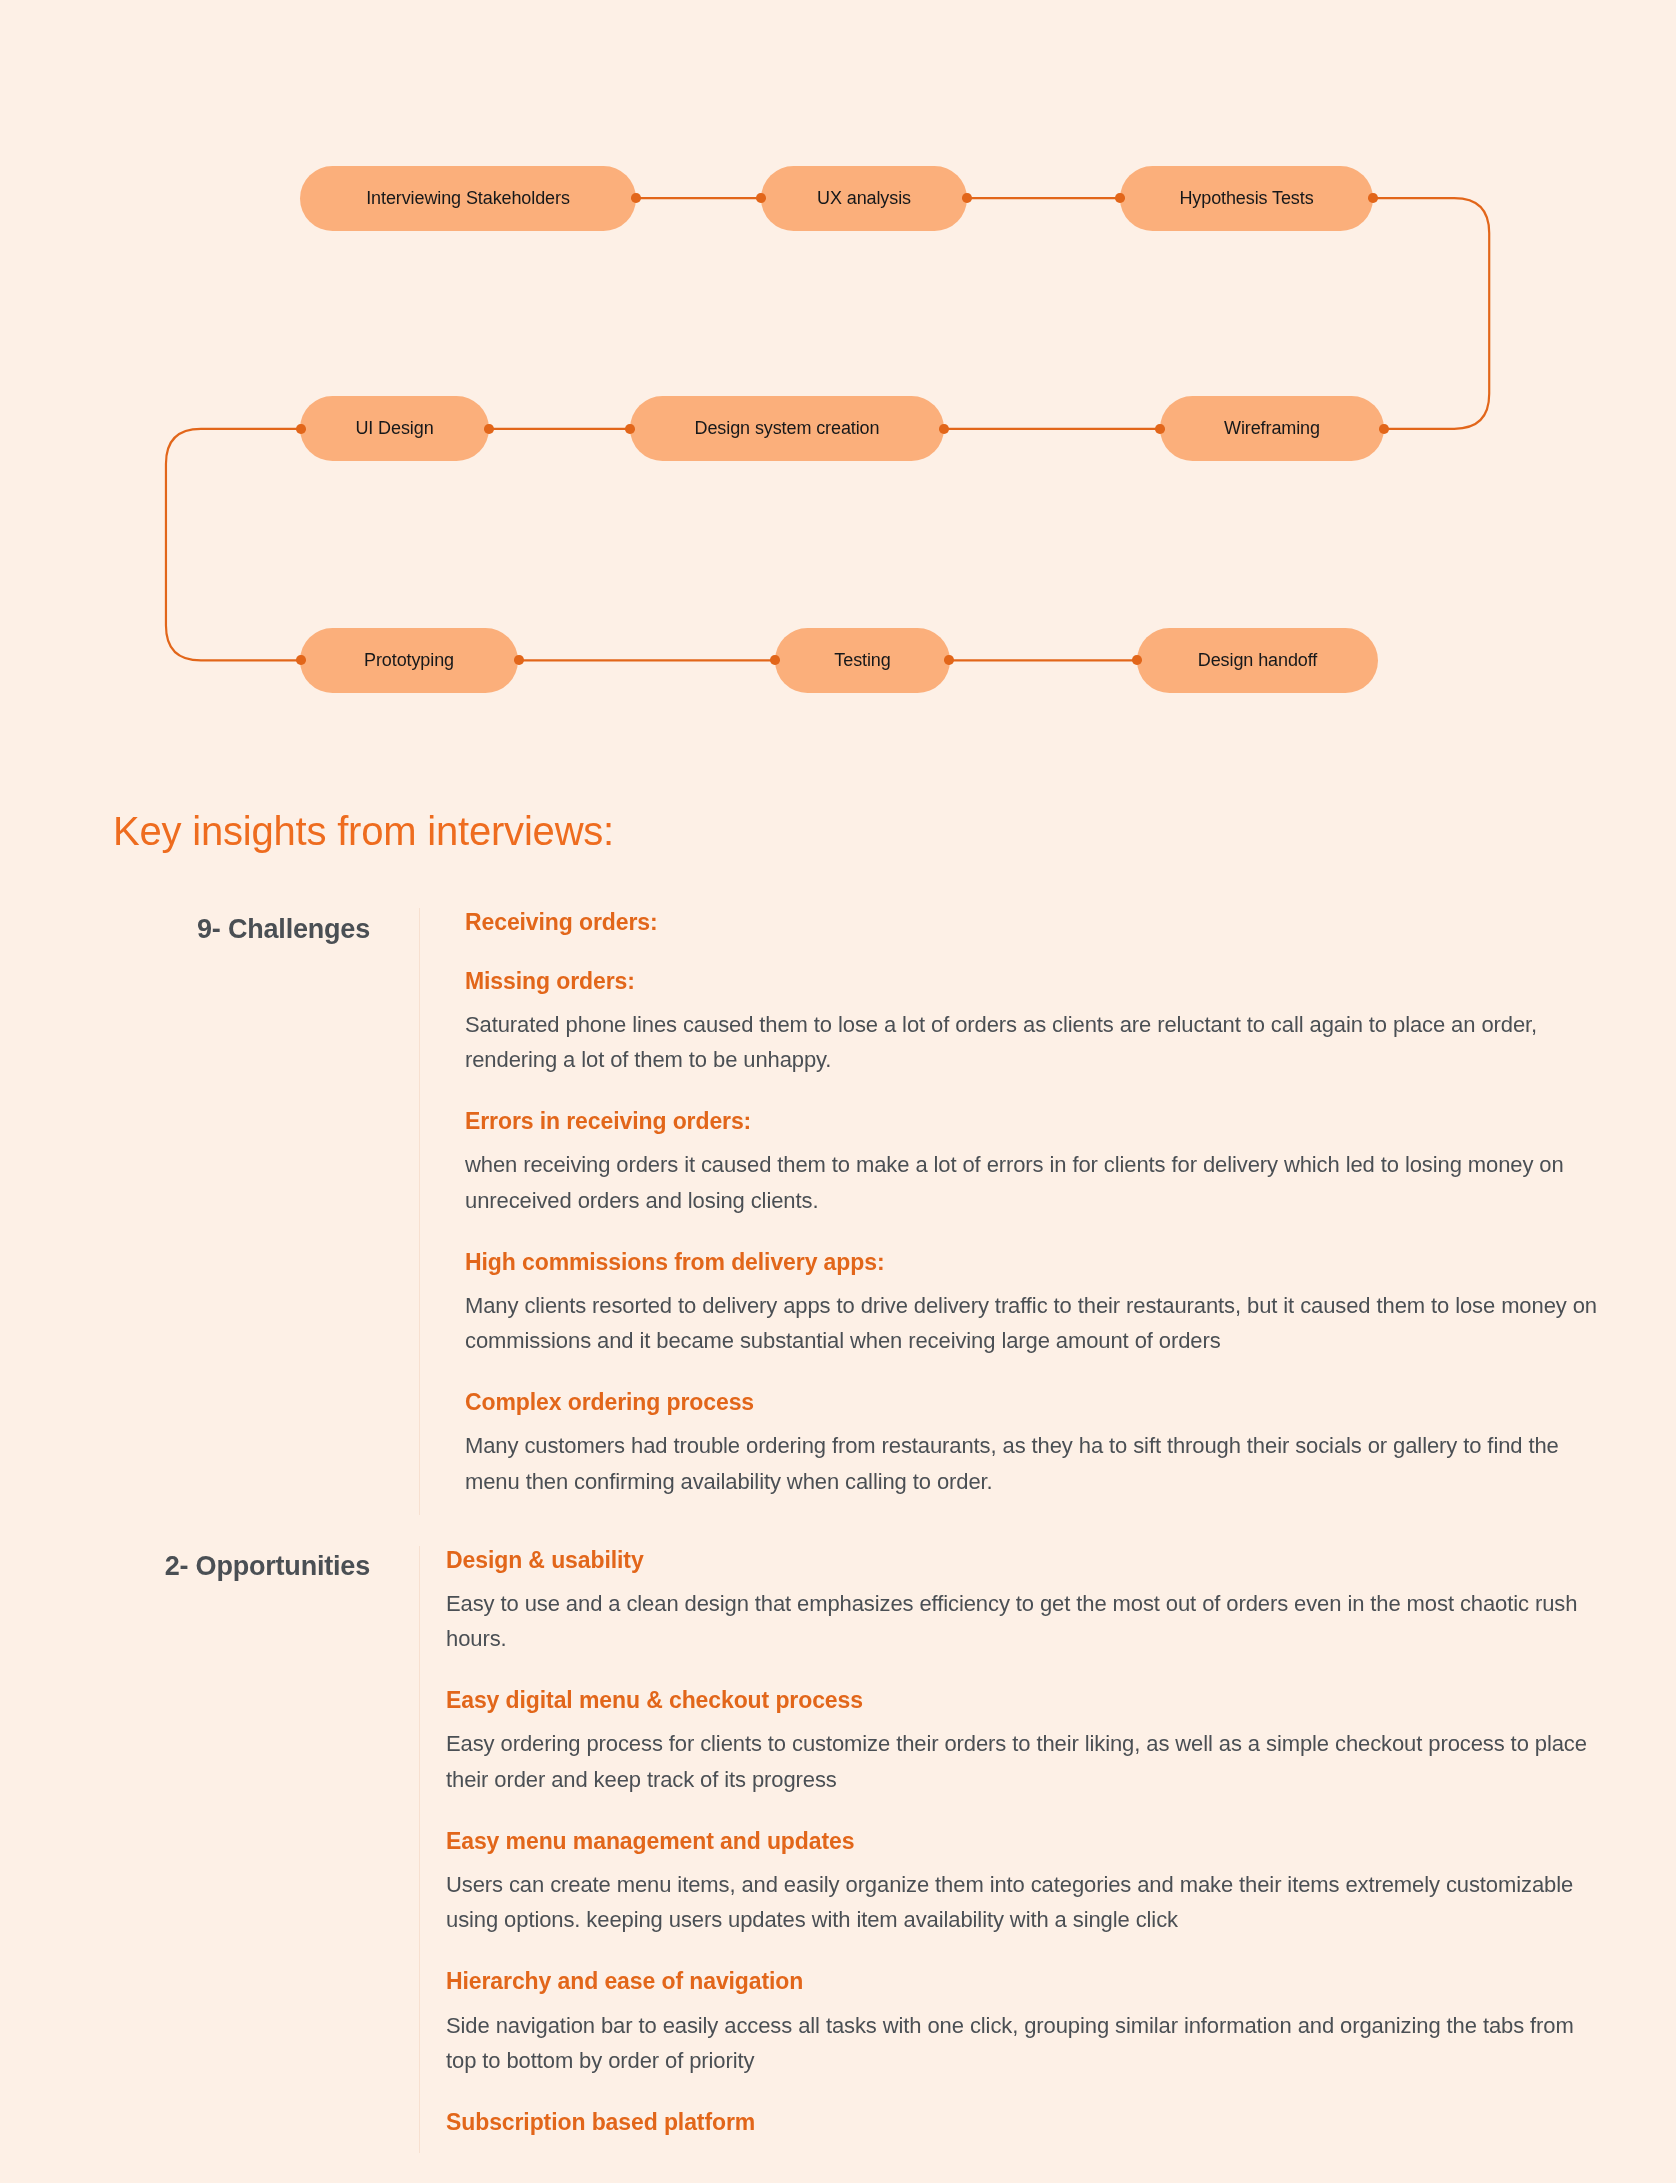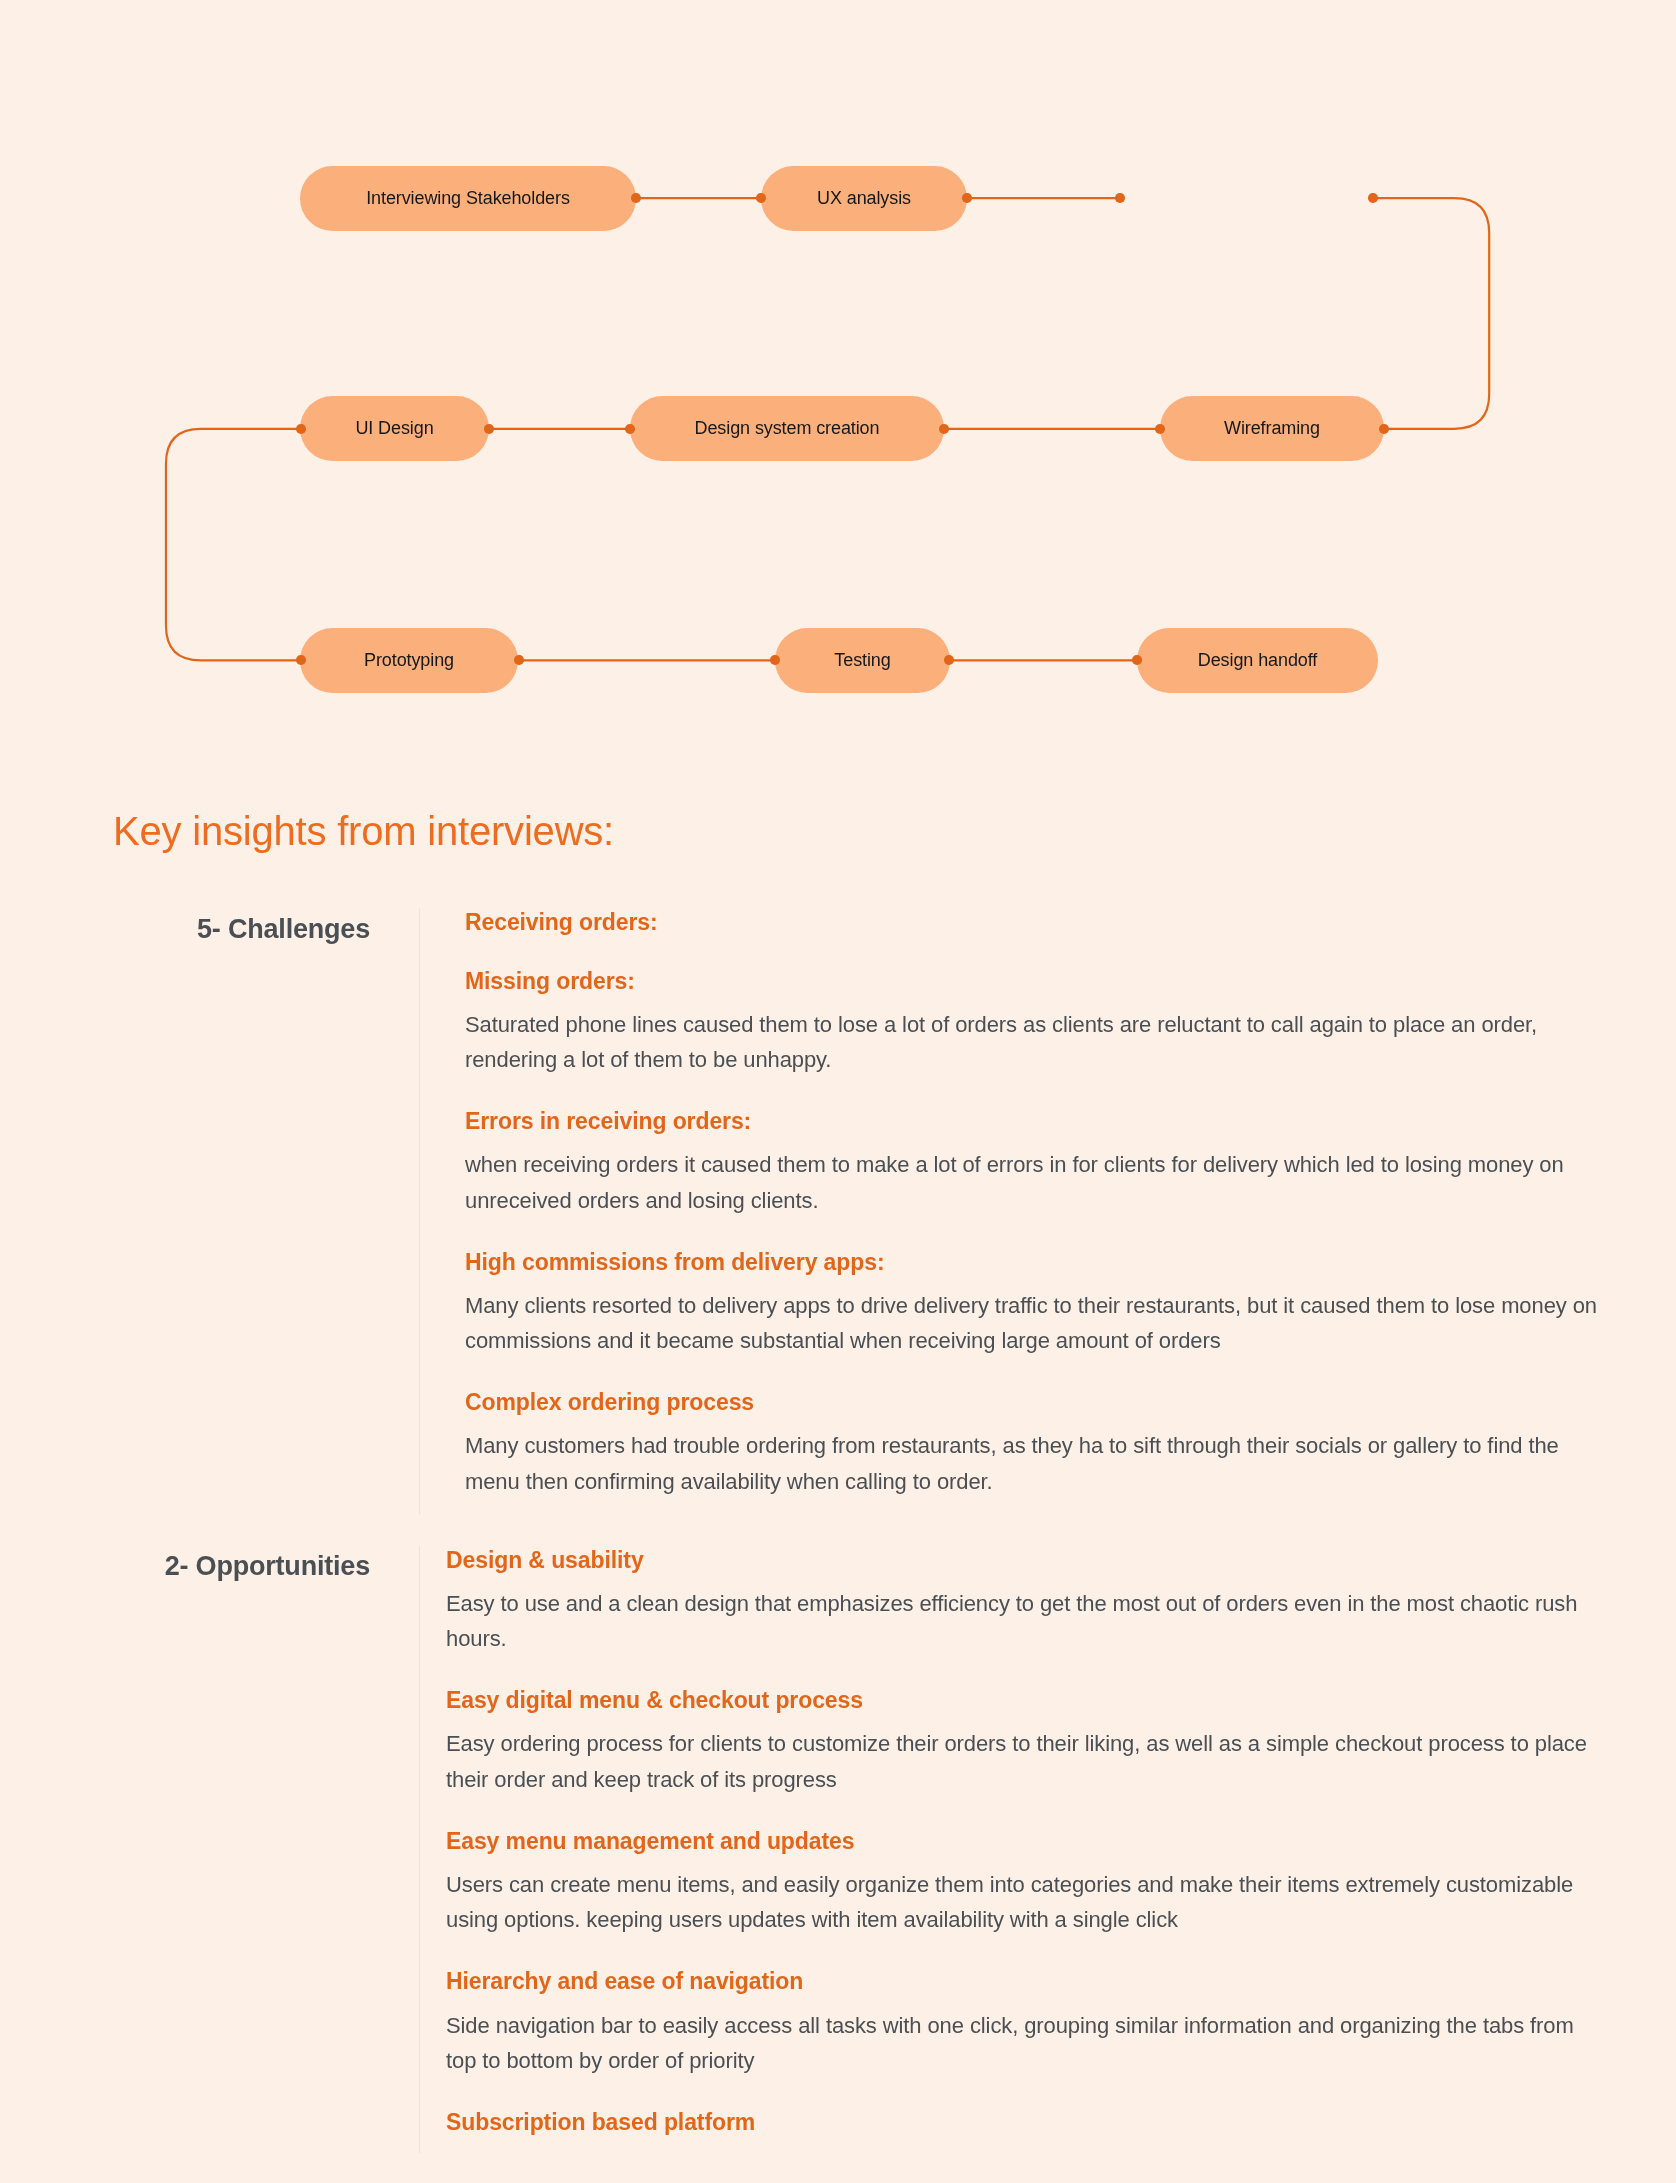--- a/index.html
+++ b/index.html
@@ -175,20 +175,23 @@
         <path d="M2174 1182 L2604 1182"></path>
       </g>
     </svg>
 
     <div class="node" style="left:300px; top:22px; width:336px;">
       <span>Interviewing Stakeholders</span>
     </div>
     <div class="node" style="left:761px; top:22px; width:206px;text-align:center;">
       <span>UX analysis</span>
     </div>
+    <div class="node" style="left:1120px; top:22px; width:253px;">
+      <span>Hypothesis Tests</span>
+    </div>
 
     <div class="node" style="left:300px; top:252px; width:189px;">
       <span>UI Design</span>
     </div>
     <div class="node" style="left:630px; top:252px; width:314px;">
       <span>Design system creation</span>
     </div>
     <div class="node" style="left:1160px; top:252px; width:224px;">
       <span>Wireframing</span>
     </div>
@@ -221,21 +224,21 @@
     <span class="dot" style="left:770px; top:511px;"></span>
     <span class="dot" style="left:944px; top:511px;"></span>
     <span class="dot" style="left:1132px; top:511px;"></span>
   </div>
 
   <h2 class="section-title">Key insights from interviews:</h2>
 
   <div class="insights">
 
     <div class="group challenges">
-      <div class="group-label">5- Challenges</div>
+      <div class="group-label">9- Challenges</div>
       <div class="group-body">
 
         <div class="item">
           <div class="item-title">Receiving orders:</div>
         </div>
 
         <div class="item">
           <div class="item-title">Missing orders:</div>
           <div class="item-text">Saturated phone lines caused them to lose a lot of orders as clients are reluctant to call again to place an order, rendering a lot of them to be unhappy.</div>
         </div>

